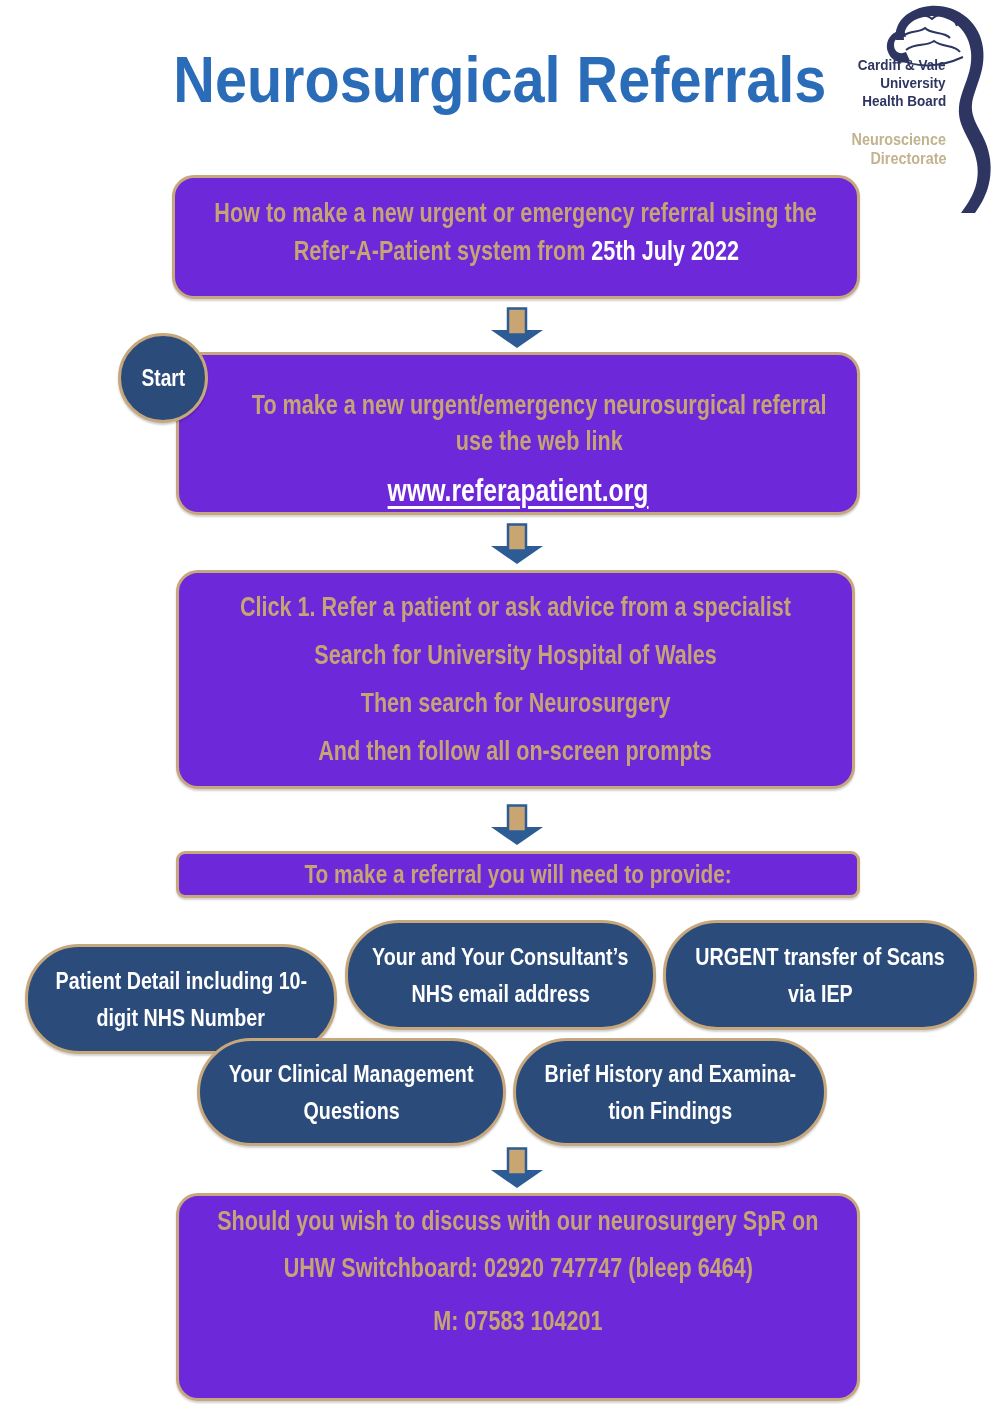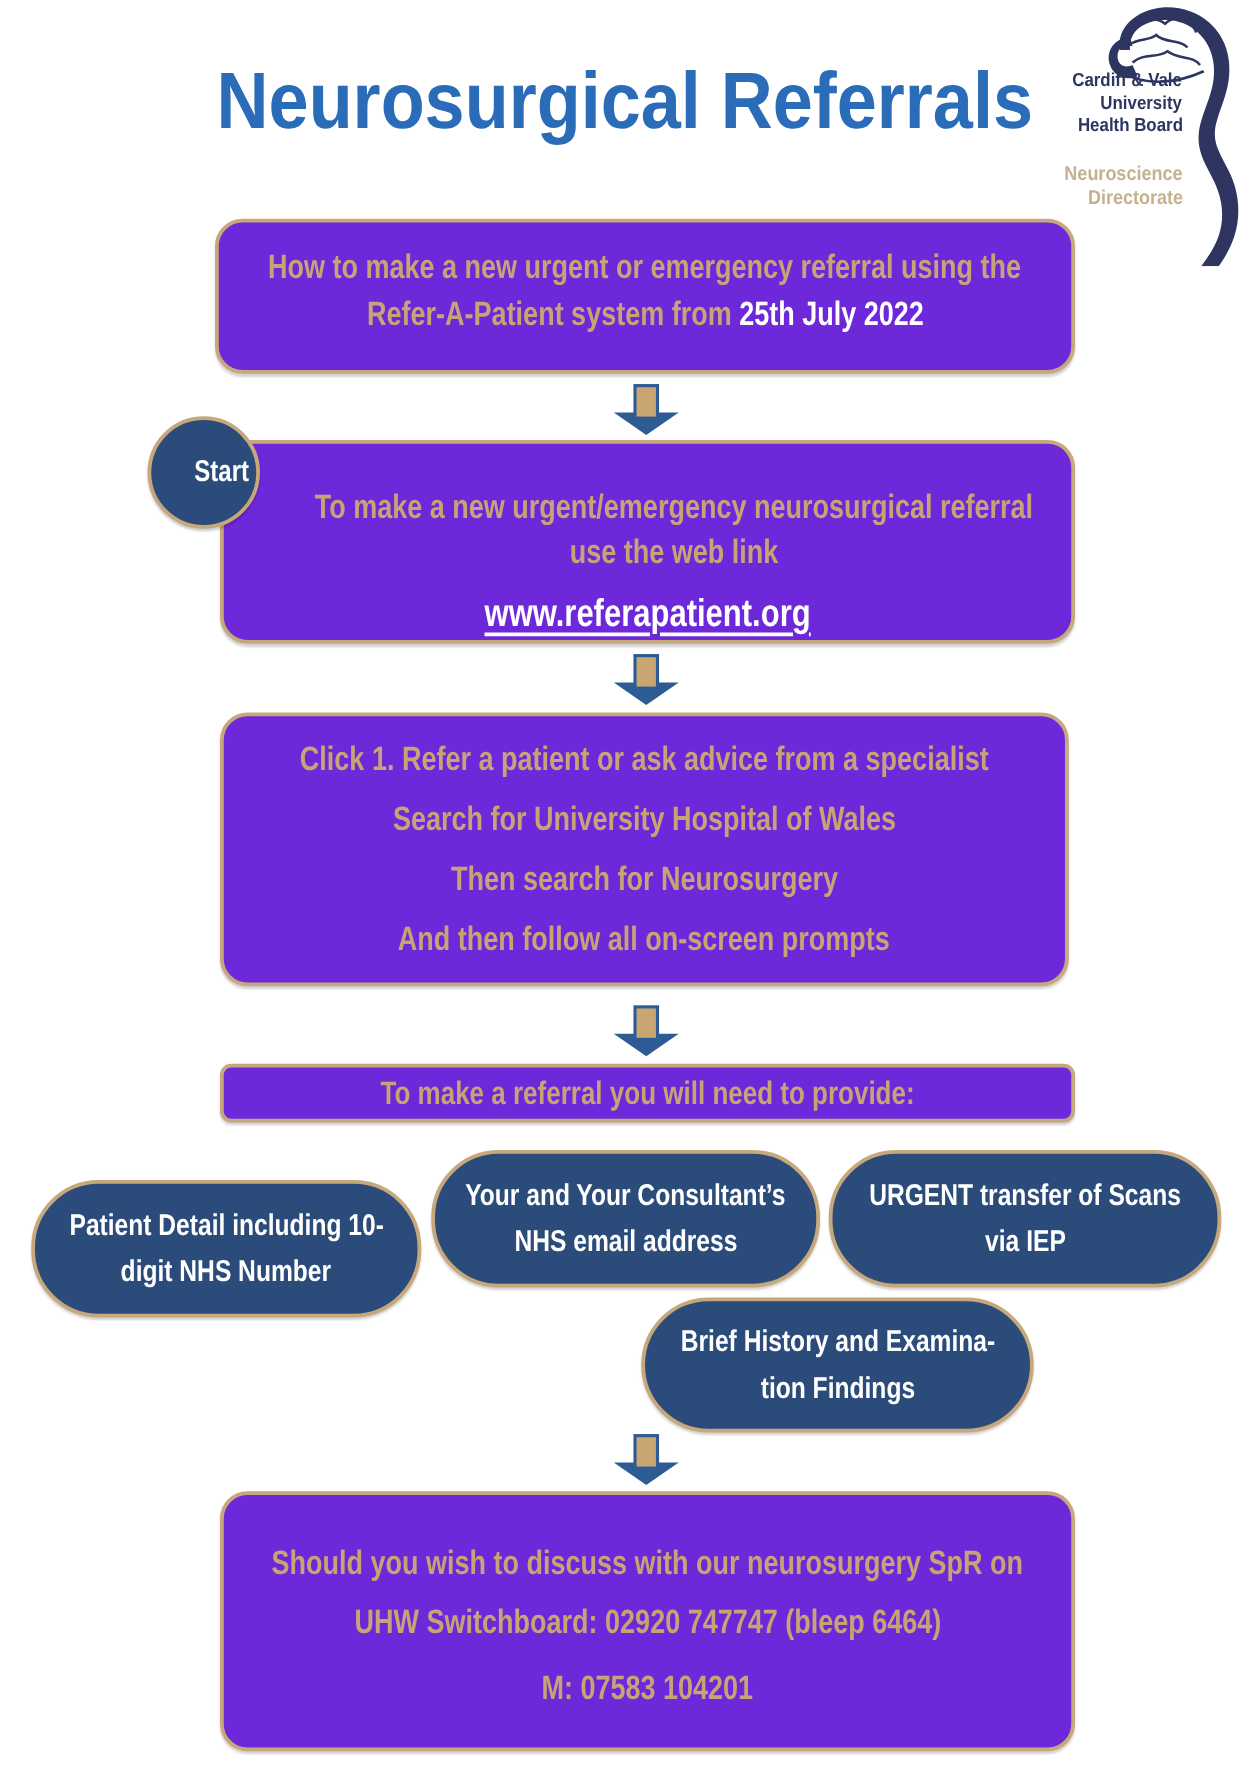--- a/index.html
+++ b/index.html
@@ -33,21 +33,21 @@
   .logo-org .line,.logo-dept .line{justify-content:flex-end;}
 
   
   .box1{left:172px;top:175px;width:688px;height:124px;padding-top:16px;font-size:27px;}
   .box1 .line{line-height:38px;}
 
   
   .start-circle{
     position:absolute;left:118px;top:333px;width:90px;height:90px;border-radius:50%;
     background:#2b4c7b;border:3px solid #c7a87c;box-sizing:border-box;
-    display:flex;align-items:center;justify-content:flex-end;z-index:3;
+    display:flex;align-items:center;justify-content:center;z-index:3;
     box-shadow:0 2px 2px rgba(0,0,0,0.2);
   }
   .start-circle span{font-size:24px;}
 
   
   .box2{left:176px;top:352px;width:684px;height:163px;padding-top:32px;font-size:27px;z-index:2;}
   .box2 .line{line-height:36px;}
   .box2 .shift{padding-left:42px;}
   .link-line{margin-top:14px;}
   .weblink{font-size:31px;color:#ffffff;font-weight:bold;text-decoration:underline;text-underline-offset:5px;}
@@ -63,21 +63,21 @@
   
   .pill{
     position:absolute;background:#2b4c7b;border:3px solid #c7a87c;border-radius:54px;
     box-sizing:border-box;display:flex;flex-direction:column;justify-content:center;
     font-size:24px;box-shadow:0 2px 2px rgba(0,0,0,0.18);
   }
   .pill .line{line-height:37px;}
   .pill .cx{transform:scaleX(0.82);}
 
   
-  .box4{left:176px;top:1193px;width:684px;height:208px;padding-top:33px;font-size:27px;}
+  .box4{left:176px;top:1193px;width:684px;height:208px;padding-top:4px;font-size:27px;}
   .box4 .line{line-height:42px;}
   .box4 .phone{line-height:53px;}
 
   
   .arrow{position:absolute;width:58px;height:42px;}
 </style>
 </head>
 <body>
 
 <div class="canvas">
@@ -203,20 +203,28 @@
   </div>
   <div class="pill white" style="left:663px;top:920px;width:314px;height:110px;">
     <div class="line">
         <span class="cx">URGENT transfer of Scans</span>
       </div>
     <div class="line">
         <span class="cx">via IEP</span>
       </div>
   </div>
 
+  <div class="pill white" style="left:197px;top:1038px;width:309px;height:108px;">
+    <div class="line">
+        <span class="cx">Your Clinical Management</span>
+      </div>
+    <div class="line">
+        <span class="cx">Questions</span>
+      </div>
+  </div>
   <div class="pill white" style="left:513px;top:1038px;width:314px;height:108px;">
     <div class="line">
         <span class="cx">Brief History and Examina-</span>
       </div>
     <div class="line">
         <span class="cx">tion Findings</span>
       </div>
   </div>
 
   <div class="arrow" style="left:488px;top:1147px;">

